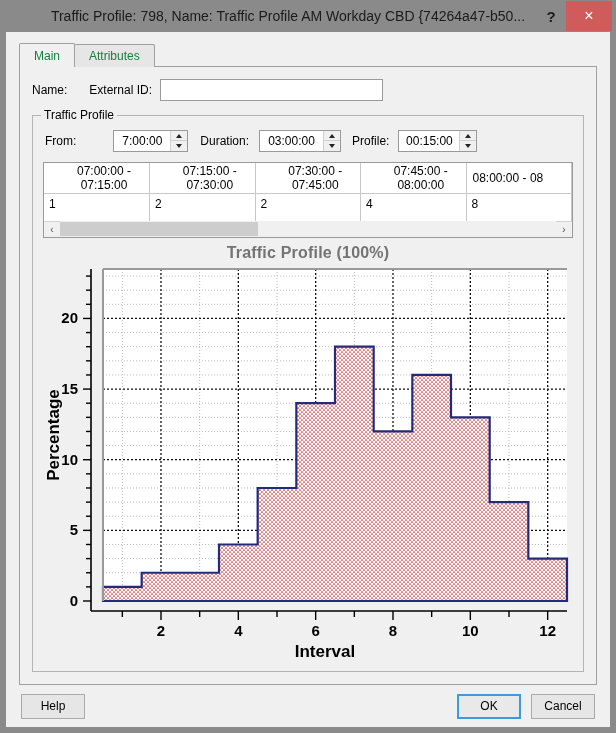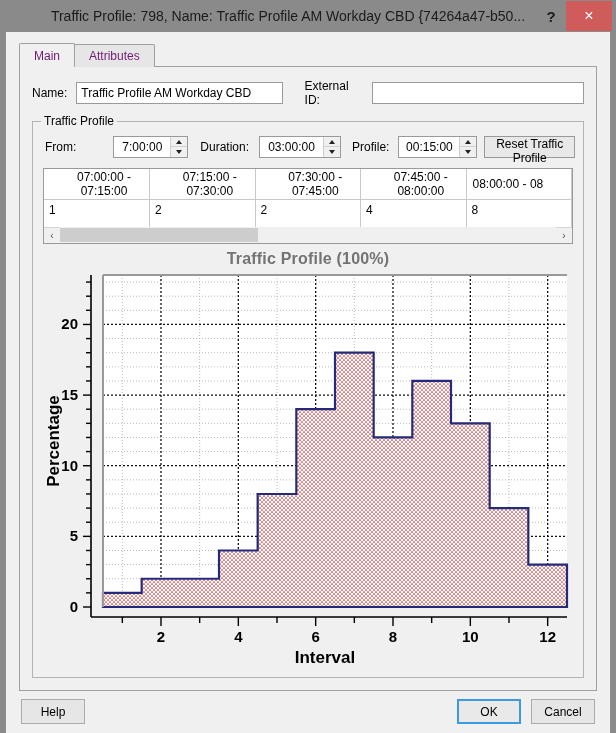--- a/index.html
+++ b/index.html
@@ -62,21 +62,21 @@
     height: 24px;
     display: flex;
     align-items: flex-end;
     position: relative;
     z-index: 2;
   }
   .tab {
     height: 23px;
     padding: 0 14px;
     display: flex; align-items: center;
-    font-size: 12px; color: #701a75;
+    font-size: 12px; color: #15803d;
     border: 1px solid #a0a0a0;
     border-bottom: none;
     background: #e6e6e6;
     margin-right: -1px;
     border-radius: 2px 2px 0 0;
   }
   .tab.active {
     background: #f0f0f0;
     height: 24px;
     border-color: #a0a0a0;
@@ -242,21 +242,20 @@
 
     <div class="tabstrip">
       <div class="tab active">Main</div>
       <div class="tab">Attributes</div>
     </div>
 
     <div class="tabpage">
 
       <div class="row row-name">
         <span class="lbl">Name:</span>
-        <input id="name-field" class="field" type="text" value="Traffic Profile AM Workday CBD" style="">
         <span class="lbl lbl-extid">External ID:</span>
         <input id="extid-field" class="field" type="text" placeholder="" style="">
       </div>
 
       <div class="group">
         <div class="group-title">Traffic Profile</div>
 
         <div class="ctrl-row">
           <span class="lbl">From:</span>
           <div class="spin-wrap" style="margin-left:37px;">
@@ -287,21 +286,20 @@
             <input class="spin-input" style="width: 60px;" type="text" value="00:15:00">
             <div class="spin-btns">
               <div class="spin-up">
                   <span class="arrow-up"></span>
                 </div>
               <div class="spin-dn">
                   <span class="arrow-dn"></span>
                 </div>
             </div>
           </div>
-          <button class="btn" style="margin-left:7px;">Reset Traffic Profile</button>
         </div>
 
         <div class="tablewrap">
           <table class="grid">
             <thead>
               <tr>
                 <th>07:00:00 - 07:15:00</th>
                 <th>07:15:00 - 07:30:00</th>
                 <th>07:30:00 - 07:45:00</th>
                 <th>07:45:00 - 08:00:00</th>

